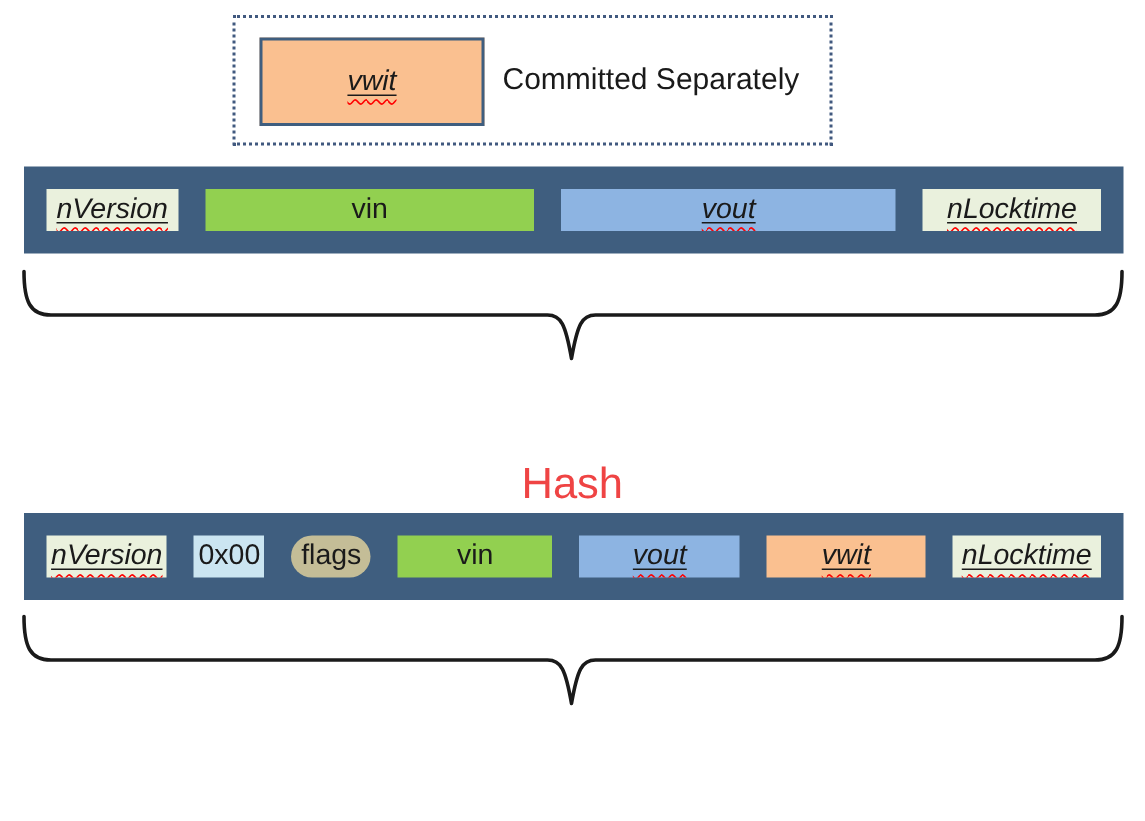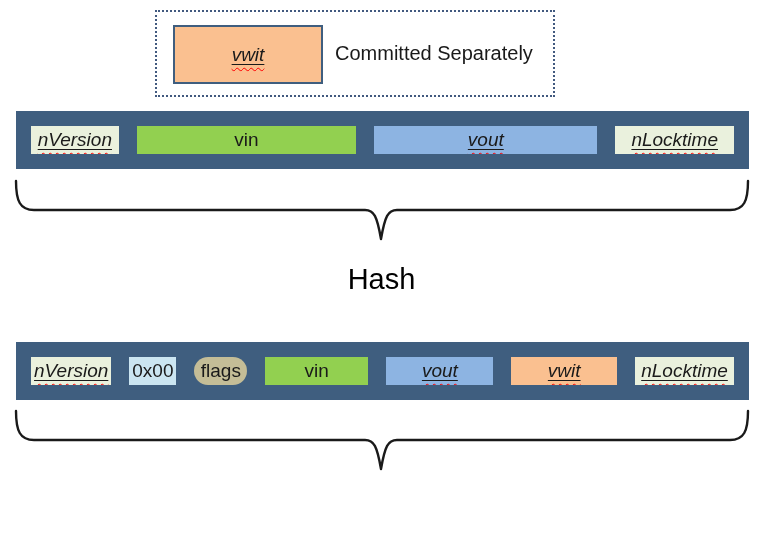--- a/index.html
+++ b/index.html
@@ -37,21 +37,21 @@
   
   .u{text-decoration:underline;text-decoration-thickness:1px;text-underline-offset:3px;}
   .sq{text-decoration:underline wavy red;text-decoration-thickness:1px;text-underline-offset:6px;font-style:italic;}
   
   .brace{position:absolute;left:14px;width:736px;height:64px;}
   #brace-hash{top:179px;}
   #brace-witness{top:409px;}
   
   .big-label{
     position:absolute;left:0;width:763px;text-align:center;
-    font-size:29px;color:#000000;
+    font-size:29px;color:#ef4444;margin-top:44px;
   }
   #label-hash{top:263px;}
   #label-witness{top:494px;}
 </style>
 </head>
 <body>
 
 <div id="canvas">
 
   <div class="legend">

